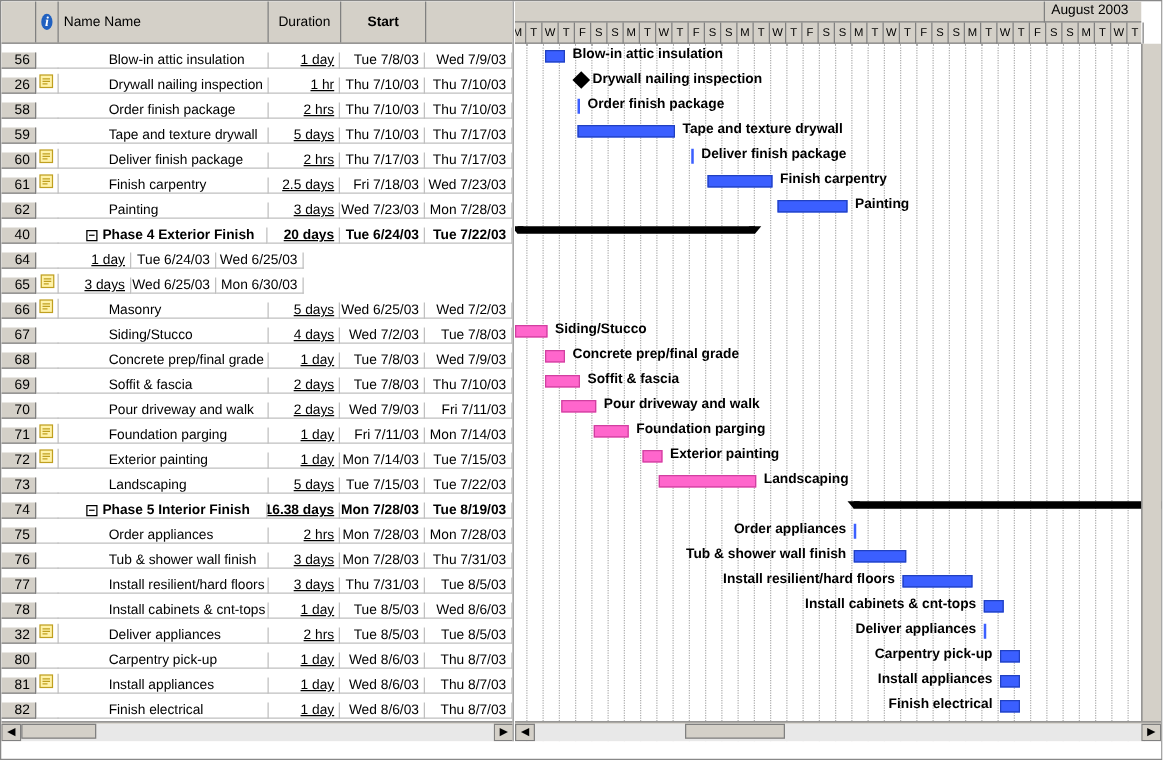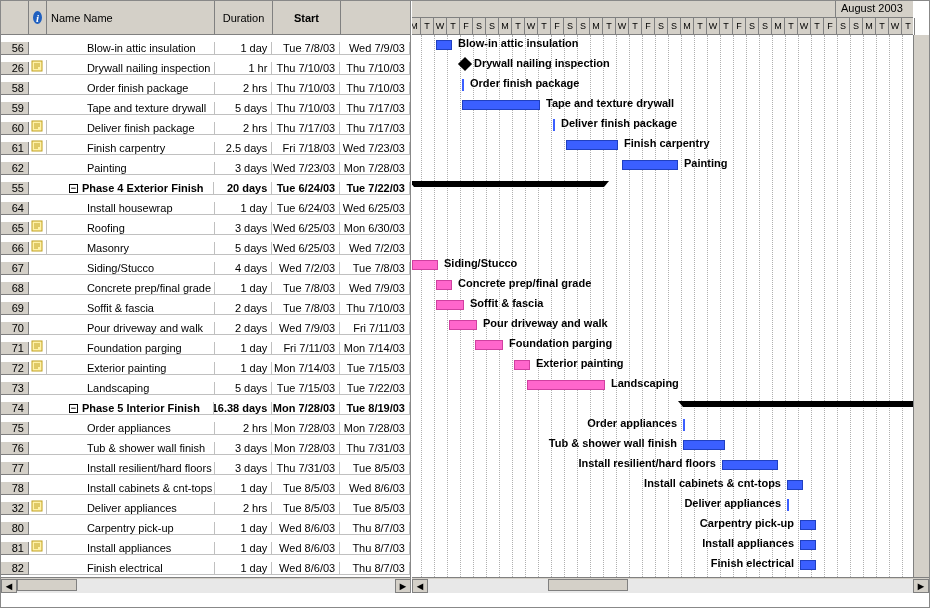--- a/index.html
+++ b/index.html
@@ -18,21 +18,21 @@
   .hdr .start-col { width: 68px; font-weight: bold; }
   .hdr .finish-col { width: 70px; }
 
   
   .rows { position: relative; }
   .row { display: flex; height: 20px; align-items: flex-end; }
   .row .cell { border-right: 1px solid #c0c0c0; border-bottom: 1px solid #c0c0c0; display: flex; align-items: center; padding: 0 4px; overflow: hidden; white-space: nowrap; }
   .row .rownum { width: 28px; background: #d4d0c8; border-right: 1px solid #808080; border-bottom: 1px solid #808080; justify-content: flex-end; color: #000; font-size: 11px; }
   .row .indic { width: 18px; justify-content: center; }
   .row .name { width: 168px; }
-  .row .dur { width: 58px; justify-content: flex-end; }
+  .row .dur { width: 58px; justify-content: flex-end; text-decoration: underline; }
   .row .start { width: 68px; justify-content: flex-end; }
   .row .finish { width: 70px; justify-content: flex-end; }
   .row.summary .name, .row.summary .dur, .row.summary .start, .row.summary .finish { font-weight: bold; }
   .indent1 { padding-left: 22px !important; }
   .indent2 { padding-left: 40px !important; }
   .note-icon { width: 12px; height: 12px; display: inline-block; }
   .outline-btn { width: 9px; height: 9px; border: 1px solid #000; display: inline-flex; align-items: center; justify-content: center; margin-right: 4px; font-size: 9px; line-height: 7px; background: #fff; cursor: pointer; }
 
   
   .ts-hdr { height: 34px; background: #d4d0c8; border-bottom: 1px solid #808080; position: relative; }
@@ -170,52 +170,46 @@
           <div class="cell rownum">62</div>
           <div class="cell indic"></div>
           <div class="cell name indent2">
             <span>Painting</span>
           </div>
           <div class="cell dur">3 days</div>
           <div class="cell start">Wed 7/23/03</div>
           <div class="cell finish">Mon 7/28/03</div>
         </div>
         <div class="row summary">
-          <div class="cell rownum">55</div>
+          <div class="cell rownum">40</div>
           <div class="cell indic"></div>
           <div class="cell name indent1">
             <span class="outline-btn">−</span>
             <span>Phase 4 Exterior Finish</span>
           </div>
           <div class="cell dur">20 days</div>
           <div class="cell start">Tue 6/24/03</div>
           <div class="cell finish">Tue 7/22/03</div>
         </div>
         <div class="row">
           <div class="cell rownum">64</div>
           <div class="cell indic"></div>
-          <div class="cell name indent2">
-            <span>Install housewrap</span>
-          </div>
           <div class="cell dur">1 day</div>
           <div class="cell start">Tue 6/24/03</div>
           <div class="cell finish">Wed 6/25/03</div>
         </div>
         <div class="row">
           <div class="cell rownum">65</div>
           <div class="cell indic">
             <span><svg class="note-icon" viewBox="0 0 12 12">
                 <rect x="1" y="1" width="10" height="10" fill="#fff2a8" stroke="#c0a020"></rect>
                 <line x1="3" y1="4" x2="9" y2="4" stroke="#c0a020"></line>
                 <line x1="3" y1="6" x2="9" y2="6" stroke="#c0a020"></line>
                 <line x1="3" y1="8" x2="7" y2="8" stroke="#c0a020"></line>
               </svg></span>
-          </div>
-          <div class="cell name indent2">
-            <span>Roofing</span>
           </div>
           <div class="cell dur">3 days</div>
           <div class="cell start">Wed 6/25/03</div>
           <div class="cell finish">Mon 6/30/03</div>
         </div>
         <div class="row">
           <div class="cell rownum">66</div>
           <div class="cell indic">
             <span><svg class="note-icon" viewBox="0 0 12 12">
                 <rect x="1" y="1" width="10" height="10" fill="#fff2a8" stroke="#c0a020"></rect>

